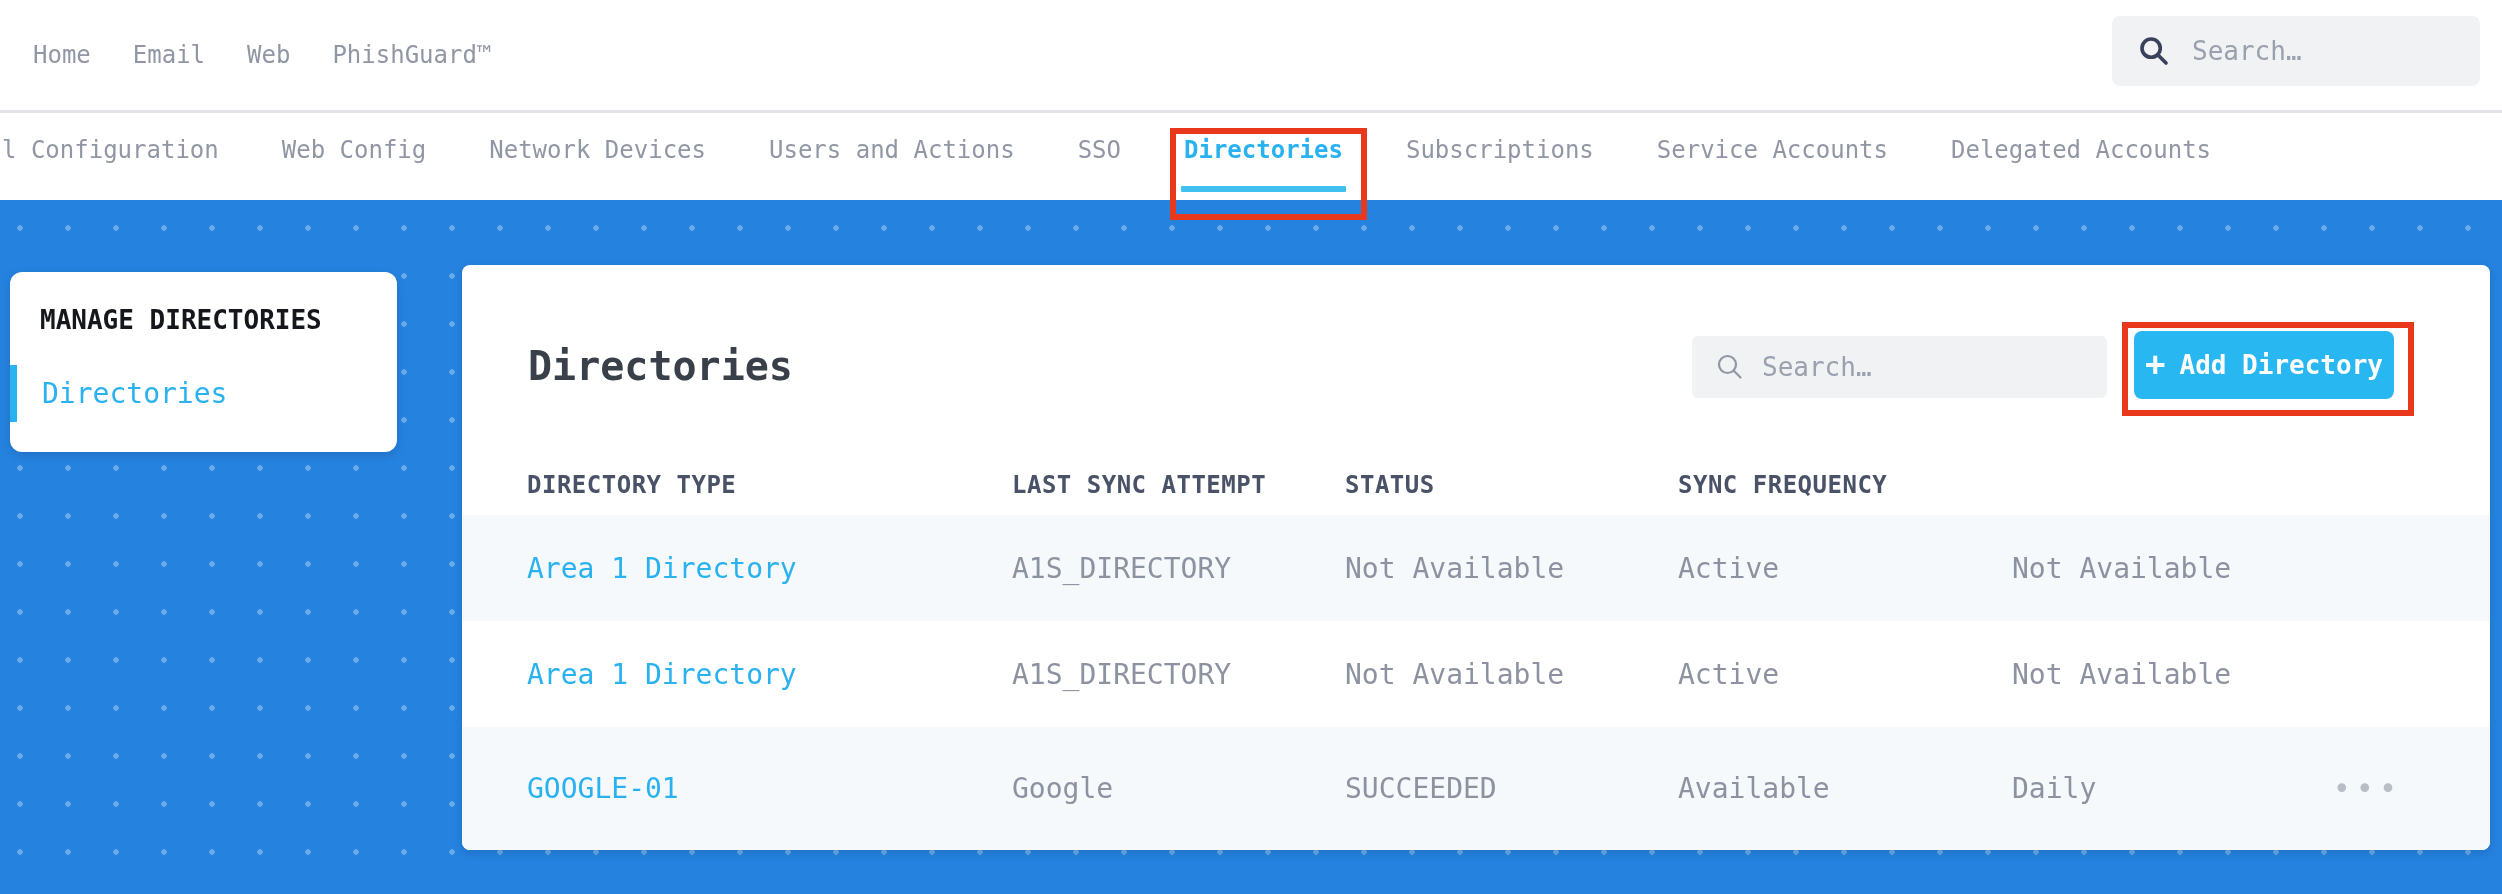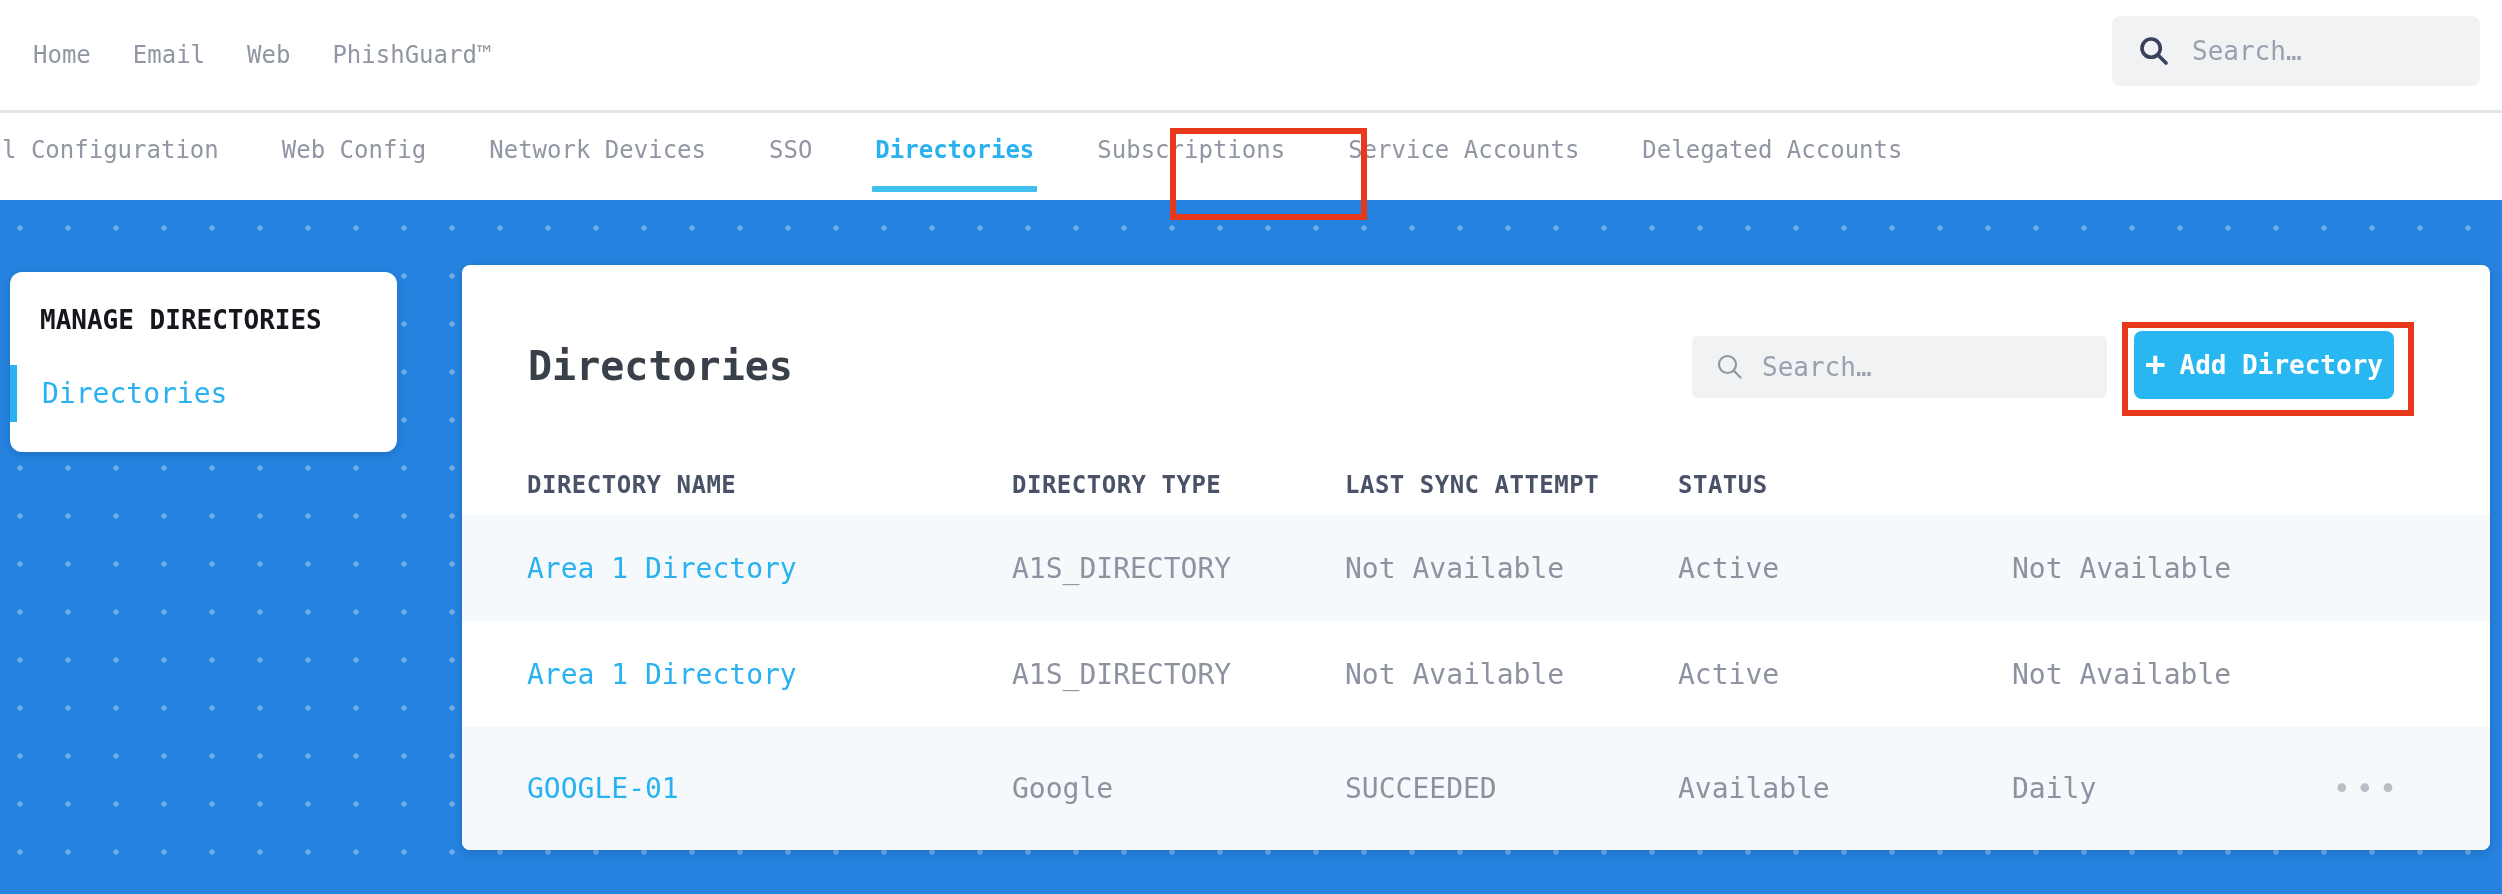--- a/index.html
+++ b/index.html
@@ -96,20 +96,21 @@
       <input type="text" value="" placeholder="Search…" style="">
     </div>
   </div>
 
   <div class="nav-divider"></div>
 
   <div class="tab-nav">
     <span class="tab">l Configuration</span>
     <span class="tab">Web Config</span>
     <span class="tab">Network Devices</span>
+    <span class="tab">Users and Actions</span>
     <span class="tab">SSO</span>
     <span class="tab active">
       <span>Directories</span>
       <span class="tab-underline"></span>
     </span>
     <span class="tab">Subscriptions</span>
     <span class="tab">Service Accounts</span>
     <span class="tab">Delegated Accounts</span>
   </div>
 
@@ -133,24 +134,24 @@
         </svg>
         <input type="text" value="" placeholder="Search…" style="">
       </div>
 
       <button class="add-btn">
         <span class="plus">+</span>
         <span>Add Directory</span>
       </button>
 
       <div class="tbl-header tbl-grid">
-        <span class="th">DIRECTORY NAME</span>
         <span class="th">DIRECTORY TYPE</span>
         <span class="th">LAST SYNC ATTEMPT</span>
         <span class="th">STATUS</span>
+        <span class="th">SYNC FREQUENCY</span>
       </div>
 
       <div class="row row-1 tbl-grid">
         <span class="cell link">Area 1 Directory</span>
         <span class="cell">A1S_DIRECTORY</span>
         <span class="cell">Not Available</span>
         <span class="cell">Active</span>
         <span class="cell">Not Available</span>
       </div>
 

